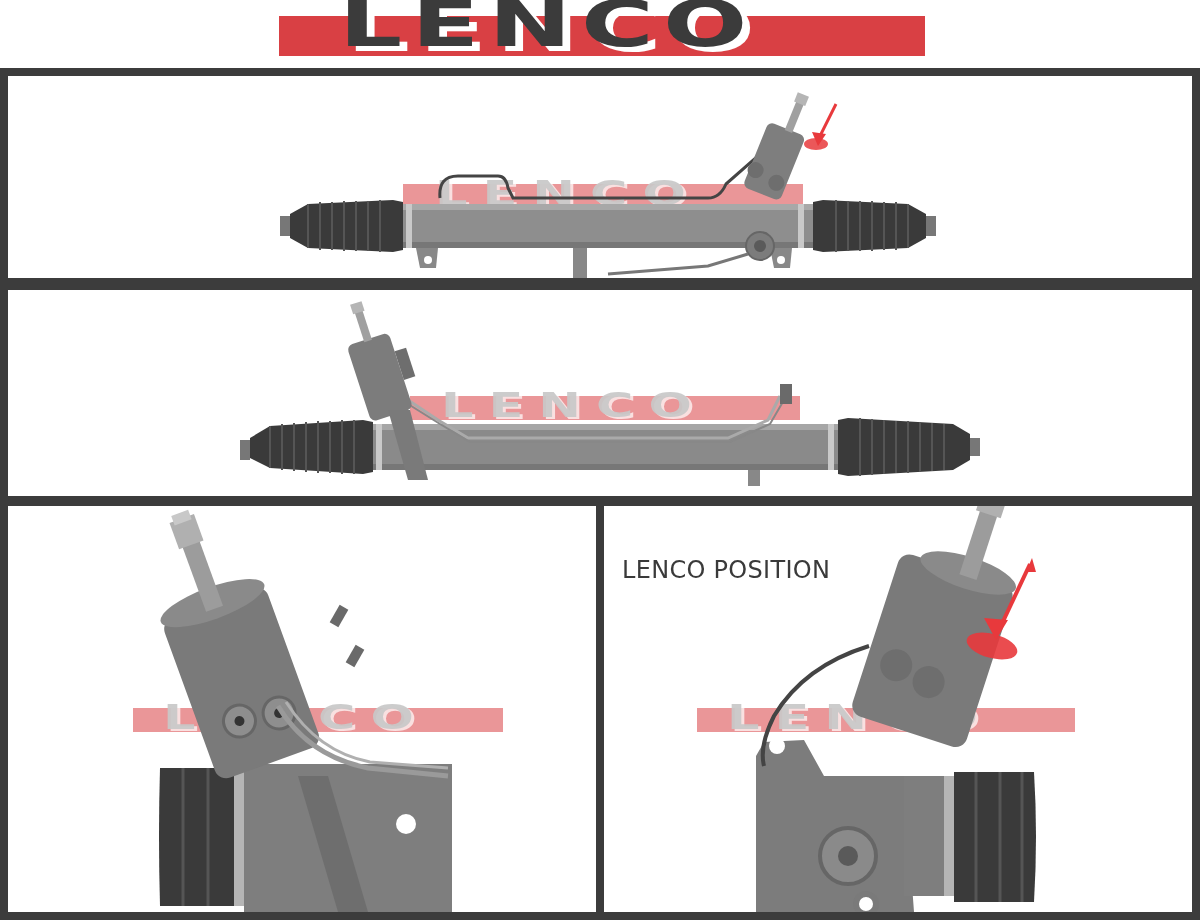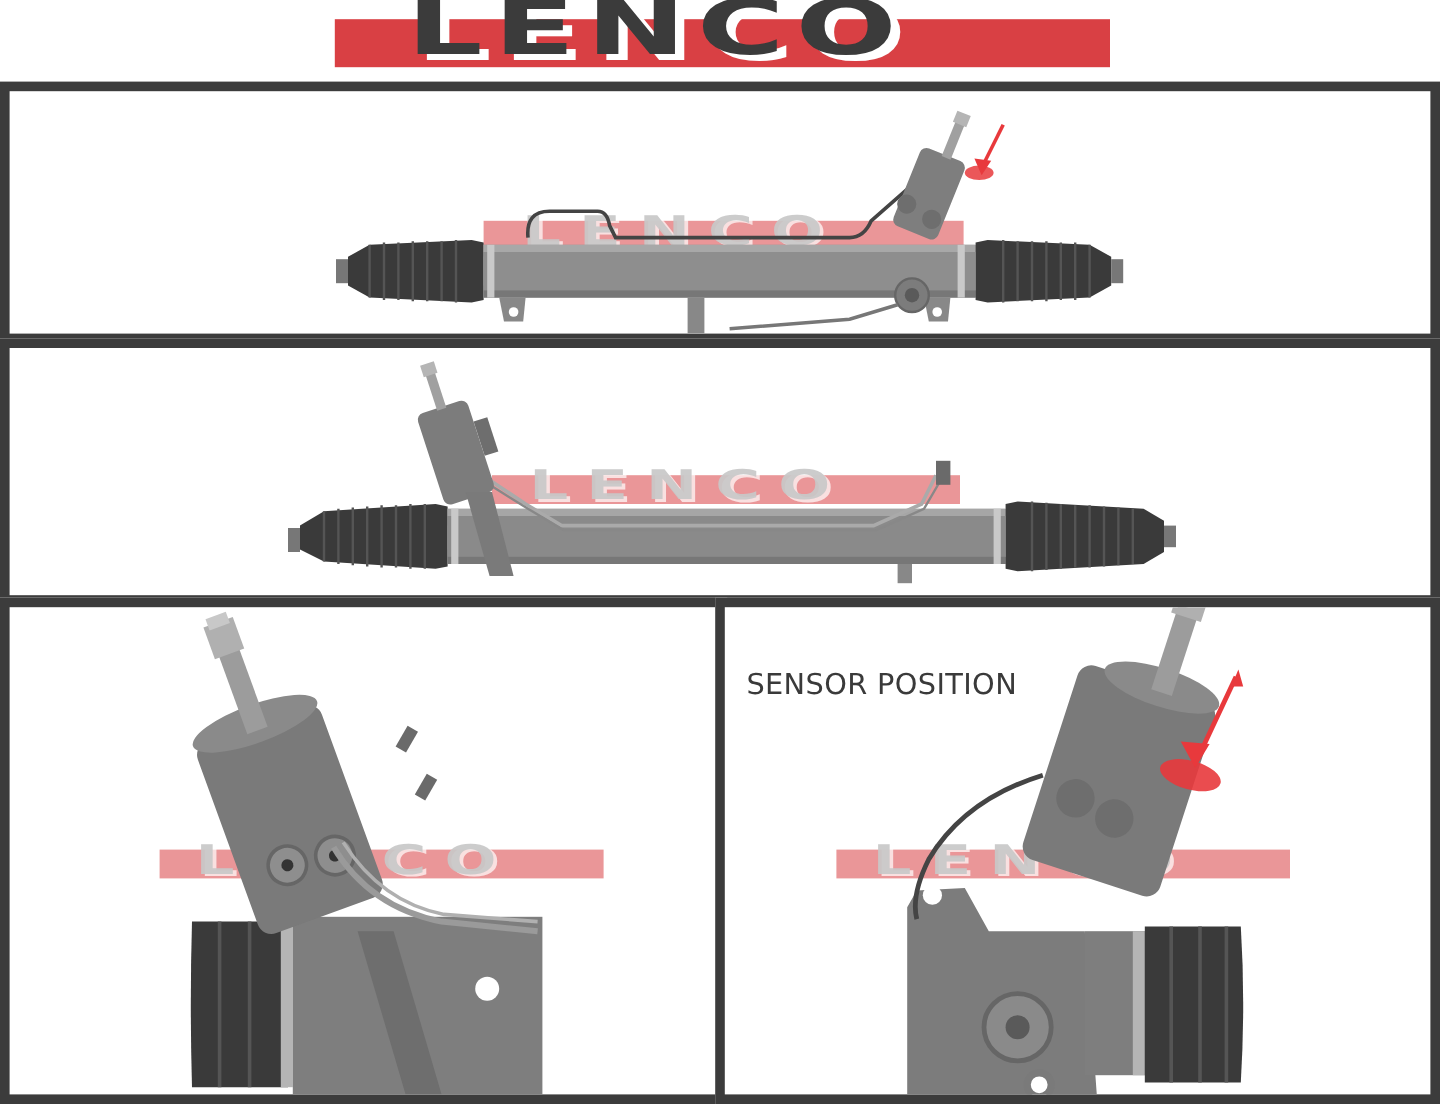--- a/index.html
+++ b/index.html
@@ -205,21 +205,21 @@
     <rect x="342" y="140" width="10" height="20" fill="#6a6a6a" transform="rotate(30 347 150)"></rect>
 
     <path d="M270 200 Q300 250 360 262 L440 270" fill="none" stroke="#9a9a9a" stroke-width="5"></path>
     <path d="M278 196 Q310 246 362 256 L440 262" fill="none" stroke="#b0b0b0" stroke-width="3"></path>
 
     <path d="M290 270 L330 406 L360 406 L320 270 Z" fill="#6e6e6e"></path>
   </svg>
 </div>
 
 <div class="panel" id="panel-br">
-  <div class="sensor-label">SENSOR POSITION</div>
+  <div class="sensor-label">LENCO POSITION</div>
   <div class="wm" style="left:93px; top:202px; width:378px;">
     <div class="wm-text">LENCO</div>
   </div>
   <svg width="588" height="406">
 
     <path d="M152 250 L160 236 L200 234 L220 270 L300 270 L310 406 L152 406 Z" fill="#7c7c7c"></path>
     <circle cx="173" cy="240" r="8" fill="#fff"></circle>
 
     <circle cx="244" cy="350" r="28" fill="#8a8a8a" stroke="#666" stroke-width="4"></circle>
     <circle cx="244" cy="350" r="10" fill="#5a5a5a"></circle>

